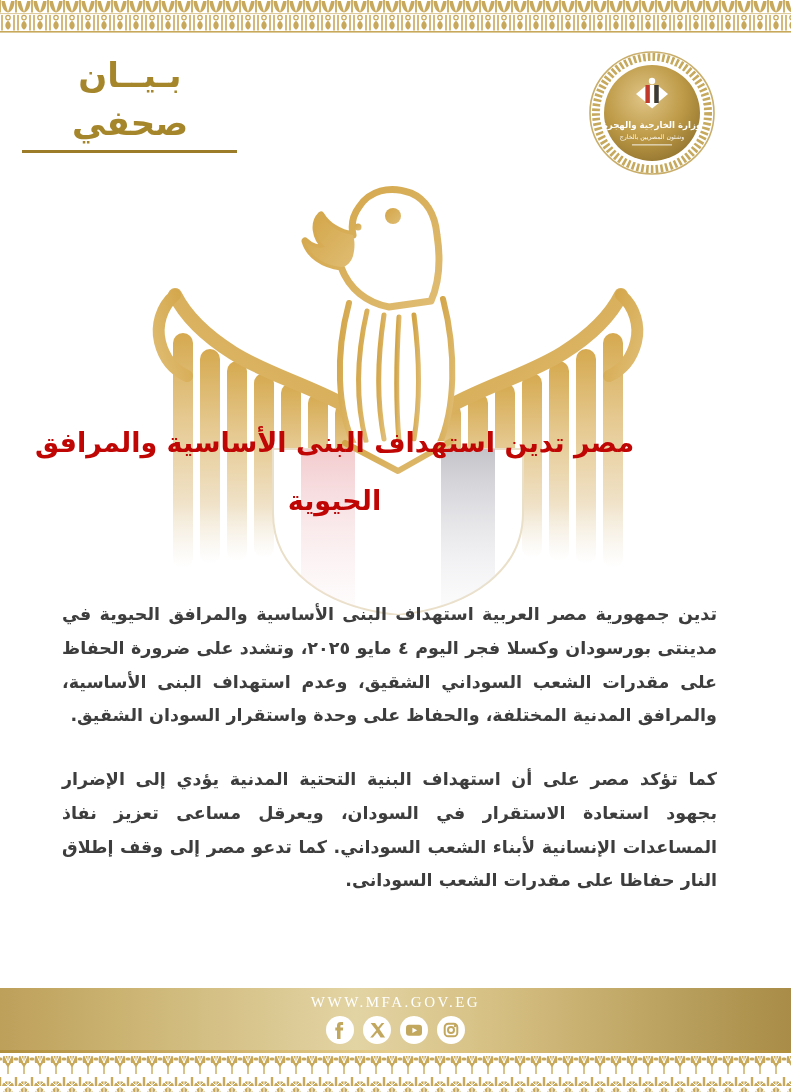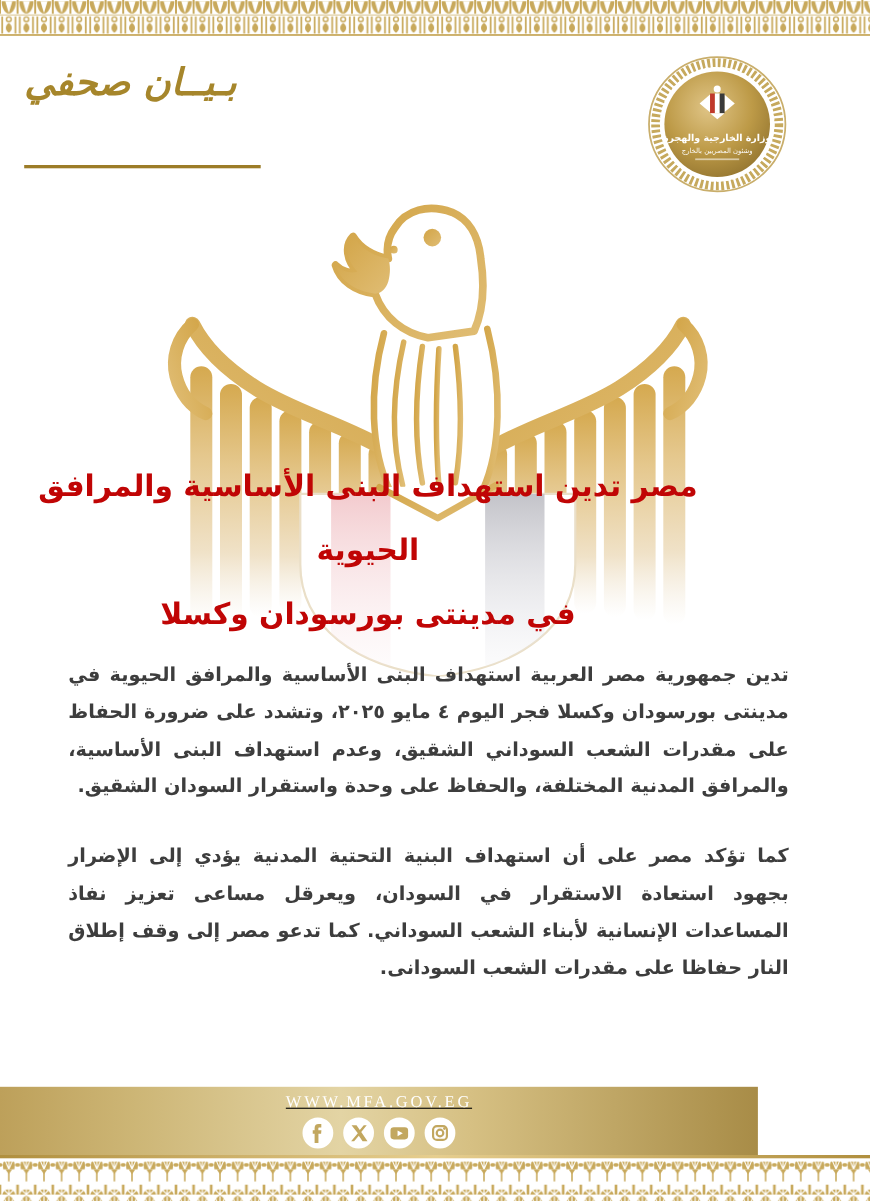--- a/index.html
+++ b/index.html
@@ -6,22 +6,22 @@
   .page{
     position:relative;width:791px;height:1092px;margin:0 auto;
     background:#ffffff;overflow:hidden;
     font-family:"DejaVu Sans",sans-serif;
   }
   
   .border-top{position:absolute;left:0;top:0;width:791px;height:33px;}
   .border-bottom{position:absolute;left:0;top:1050px;width:791px;height:42px;}
   
   .header-left{
-    position:absolute;left:22px;top:52px;width:216px;text-align:left;
-    color:#a6862b;direction:rtl;font-style:italic;
+    position:absolute;left:22px;top:52px;width:216px;text-align:center;
+    color:#a6862b;direction:rtl;
   }
   .press-title{font-size:34px;font-weight:bold;line-height:1.4;letter-spacing:1px;}
   .dateline{font-size:16px;font-weight:bold;margin-top:14px;}
   .header-rule{position:absolute;left:22px;top:150px;width:215px;height:3px;background:#9c7c28;}
   .seal{position:absolute;left:588px;top:50px;width:128px;height:126px;}
   
   .watermark{position:absolute;left:143px;top:183px;width:510px;height:432px;z-index:1;}
   
   .statement-title{
     position:absolute;left:0;top:414px;width:669px;z-index:2;
@@ -30,23 +30,23 @@
   }
   
   .body-text{
     position:absolute;left:62px;top:598px;width:668px;z-index:2;
     direction:rtl;text-align:justify;color:#3d3d3d;font-weight:bold;
     font-size:17.5px;line-height:1.93;
   }
   .body-text p{margin:0 13px 30px 0;}
   
   .footer-bar{
-    position:absolute;left:0;top:988px;width:689px;height:62px;z-index:3;
+    position:absolute;left:0;top:988px;width:791px;height:62px;z-index:3;
     background:linear-gradient(90deg,#bda05a 0%,#cdb676 18%,#e3d4a4 45%,#d6c083 62%,#a88c47 100%);
-    display:flex;flex-direction:column;align-items:center;justify-content:center;gap:4px;text-decoration:underline;
+    display:flex;flex-direction:column;align-items:center;justify-content:center;gap:4px;
   }
   .footer-url{
     font-family:"Liberation Serif",serif;color:#ffffff;font-size:15px;
     letter-spacing:2.5px;cursor:pointer;
   }
   .social-row{display:flex;gap:7px;}
   .social-row svg{display:block;cursor:pointer;}
 </style>
 </head>
 <body>
@@ -173,21 +173,20 @@
       <path d="M210 52 C 196 50 184 42 178 32 C 170 40 172 54 182 64
                C 176 66 168 64 162 58 C 166 72 180 82 198 84
                C 204 84 208 79 210 73 C 212 65 212 58 210 52 Z" fill="url(#hgrad)"></path>
       <circle cx="250" cy="33" r="8" fill="url(#hgrad)"></circle>
       <circle cx="215" cy="44" r="3.5" fill="url(#hgrad)"></circle>
     </g>
   </svg>
 
   <div class="statement-title">
     <span style="display:block">مصر تدين استهداف البنى الأساسية والمرافق الحيوية</span>
-    <span style="display:block">في مدينتى بورسودان وكسلا</span>
   </div>
 
   <div class="body-text">
     <p>تدين جمهورية مصر العربية استهداف البنى الأساسية والمرافق الحيوية في مدينتى بورسودان وكسلا فجر اليوم ٤ مايو ٢٠٢٥، وتشدد على ضرورة الحفاظ على مقدرات الشعب السوداني الشقيق، وعدم استهداف البنى الأساسية، والمرافق المدنية المختلفة، والحفاظ على وحدة واستقرار السودان الشقيق.</p>
     <p>كما تؤكد مصر على أن استهداف البنية التحتية المدنية يؤدي إلى الإضرار بجهود استعادة الاستقرار في السودان، ويعرقل مساعى تعزيز نفاذ المساعدات الإنسانية لأبناء الشعب السوداني. كما تدعو مصر إلى وقف إطلاق النار حفاظا على مقدرات الشعب السودانى.</p>
   </div>
 
   <div class="footer-bar">
     <div class="footer-url">WWW.MFA.GOV.EG</div>
     <div class="social-row">

